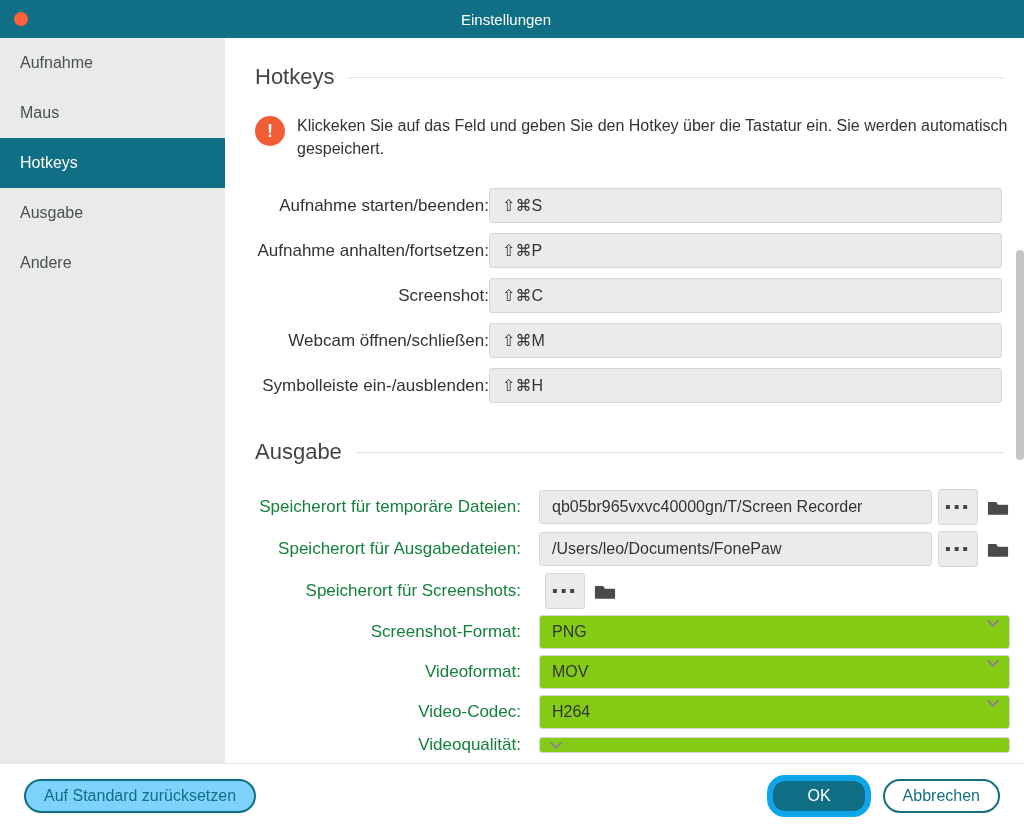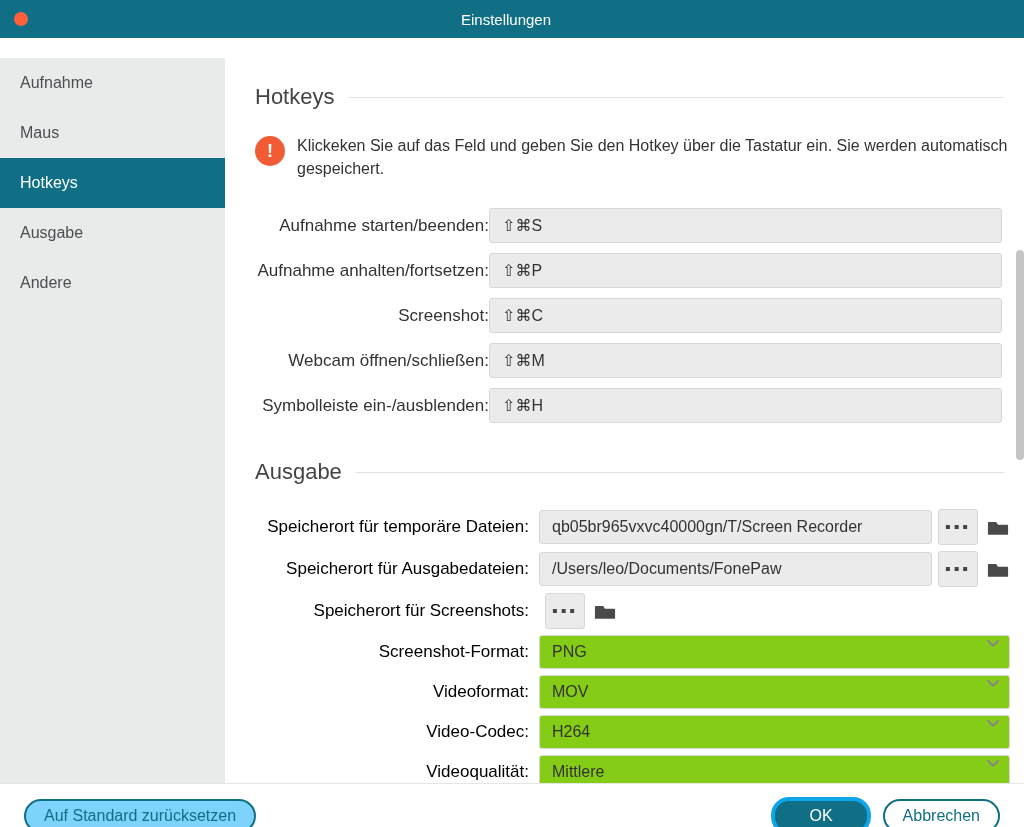--- a/index.html
+++ b/index.html
@@ -31,21 +31,20 @@
   position: absolute;
   left: 0; right: 12px;
   text-align: center;
   font-size: 15px;
   pointer-events: none;
 }
 
 .body-wrap {
   display: flex;
   height: calc(100% - 38px - 64px);
-  margin-top: 20px;
 }
 
 .sidebar {
   width: 225px;
   background: #e9eaea;
   padding-top: 0;
 }
 .sidebar-item {
   padding: 16px 20px;
   font-size: 16px;
@@ -133,23 +132,23 @@
 .output-section { margin-top: 36px; }
 
 .out-row {
   display: flex;
   align-items: center;
   margin-bottom: 6px;
 }
 .out-label {
   width: 284px;
   text-align: right;
-  padding-right: 10px;
+  padding-right: 18px;
   font-size: 17px;
-  color: #000000;
+  color: #15803d;
 }
 .out-field {
   flex: 1;
   background: #ebebeb;
   border: 1px solid #d7d7d7;
   border-radius: 3px;
   padding: 7px 12px;
   font-size: 16px;
   color: #333;
 }
@@ -222,21 +221,21 @@
 }
 .btn-reset {
   background: #7dd3fc;
   color: #106f85;
   border: 2px solid #106f85;
 }
 .footer-spacer { flex: 1; }
 .btn-ok {
   background: #106f85;
   color: #fff;
-  border: 4px solid #0ea5e9;
+  border: 6px solid #0ea5e9;
   padding-left: 34px;
   padding-right: 34px;
   margin-right: 12px;
 }
 .btn-cancel {
   background: #fff;
   color: #106f85;
   border: 2px solid #106f85;
 }
 
@@ -365,21 +364,20 @@
           <div class="select-arrow">
               <svg class="chev" viewBox="0 0 10 10">
                 <path fill="none" stroke="#888" stroke-width="1.5" d="M1 3l4 4 4-4"></path>
               </svg>
             </div>
         </div>
       </div>
       <div class="out-select-row">
         <div class="out-label">Videoqualität:</div>
         <div class="select-wrap">
-          <div class="select-value">Mittlere</div>
           <div class="select-arrow">
               <svg class="chev" viewBox="0 0 10 10">
                 <path fill="none" stroke="#888" stroke-width="1.5" d="M1 3l4 4 4-4"></path>
               </svg>
             </div>
         </div>
       </div>
 
     </div>
 

